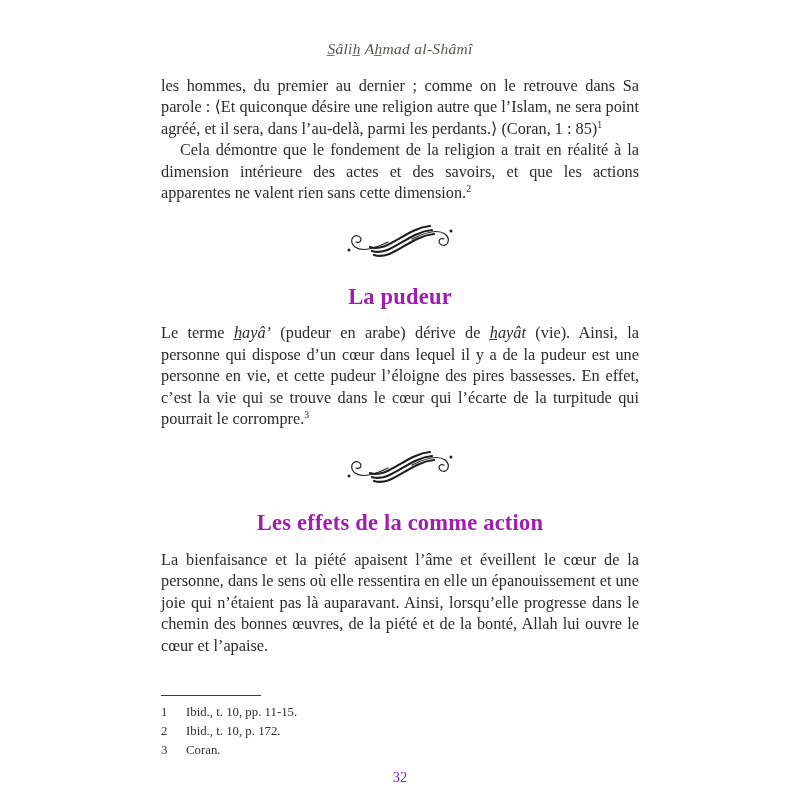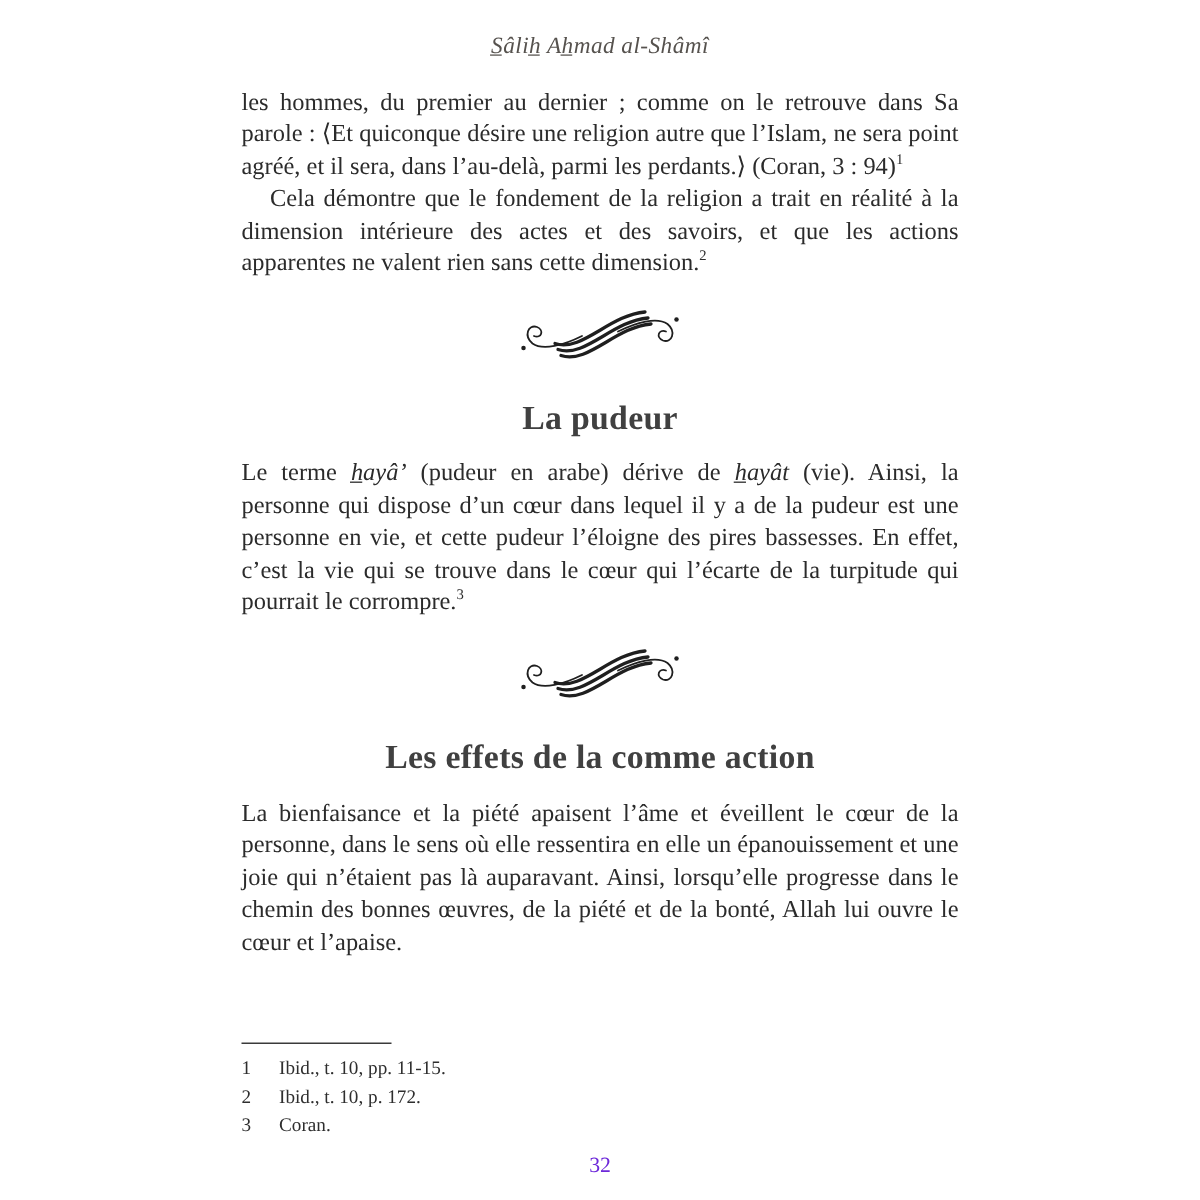--- a/index.html
+++ b/index.html
@@ -4,21 +4,21 @@
 <title>Page 32</title>
 <style>
   html, body { margin:0; padding:0; background:#ffffff; }
   body {
     width:800px; height:800px; overflow:hidden;
     font-family:"Liberation Serif","DejaVu Serif",serif;
     color:#2b2b2b;
   }
   .page {
     box-sizing:border-box; width:800px; height:800px;
-    padding:22px 161px 14px 161px;
+    padding:40px 161px 14px 161px;
     display:flex; flex-direction:column;
     background:#ffffff;
   }
   .running-header {
     text-align:center; font-style:italic;
     font-size:15.5px; line-height:1.2;
     color:#56524e; letter-spacing:0.3px;
     margin-bottom:16px;
   }
   .body-text {
@@ -32,21 +32,21 @@
     font-size:0.60em; line-height:0;
     vertical-align:super; letter-spacing:0;
   }
   .divider {
     display:flex; justify-content:center;
     margin:16px 0 0 0; height:38px; align-items:center;
   }
   .divider + .section-title { margin-top:26px; }
   .section-title {
     text-align:center; font-weight:bold;
-    font-size:22.5px; line-height:1.15; color:#404040;
+    font-size:22.5px; line-height:1.15; color:#a21caf;
     margin:0 0 13px 0; letter-spacing:0.2px;
   }
   .section-title + p { margin-top:0; }
   .it-term { font-style:italic; }
   .footnotes {
     margin-top:auto;
     font-size:12.8px; line-height:1.48; color:#2e2e2e;
     text-align:left;
   }
   .fn-rule {
@@ -63,21 +63,21 @@
 </style>
 </head>
 <body>
 
 <div class="page">
 
   <div class="running-header">S̲âlih̲ Ah̲mad al-Shâmî</div>
 
   <div class="body-text">
 
-    <p><span>les hommes, du premier au dernier ; comme on le retrouve dans Sa parole : ⟨Et quiconque désire une religion autre que l’Islam, ne sera point agréé, et il sera, dans l’au-delà, parmi les perdants.⟩ (Coran, 3 : 94)</span><sup class="fnref">1</sup></p>
+    <p><span>les hommes, du premier au dernier ; comme on le retrouve dans Sa parole : ⟨Et quiconque désire une religion autre que l’Islam, ne sera point agréé, et il sera, dans l’au-delà, parmi les perdants.⟩ (Coran, 1 : 85)</span><sup class="fnref">1</sup></p>
 
     <p class="p-follow p-indent"><span>Cela démontre que le fondement de la religion a trait en réalité à la dimension intérieure des actes et des savoirs, et que les actions apparentes ne valent rien sans cette dimension.</span><sup class="fnref">2</sup></p>
 
     <div class="divider">
       <svg width="116" height="38" viewBox="0 0 116 38">
         <g fill="none" stroke="#1f1f1f" stroke-linecap="round">
           <path stroke-width="2.2" d="M28 27 C 46 33, 64 8, 88 6"></path>
           <path stroke-width="2.2" d="M30 31 C 48 37, 66 12, 90 10"></path>
           <path stroke-width="2.2" d="M32 35 C 50 41, 68 16, 92 14"></path>
           <path stroke-width="1.2" d="M46 22 C 34 28, 20 32, 13 27 C 7 22, 10 14, 16 16 C 21 18, 19 24, 14 22"></path>

